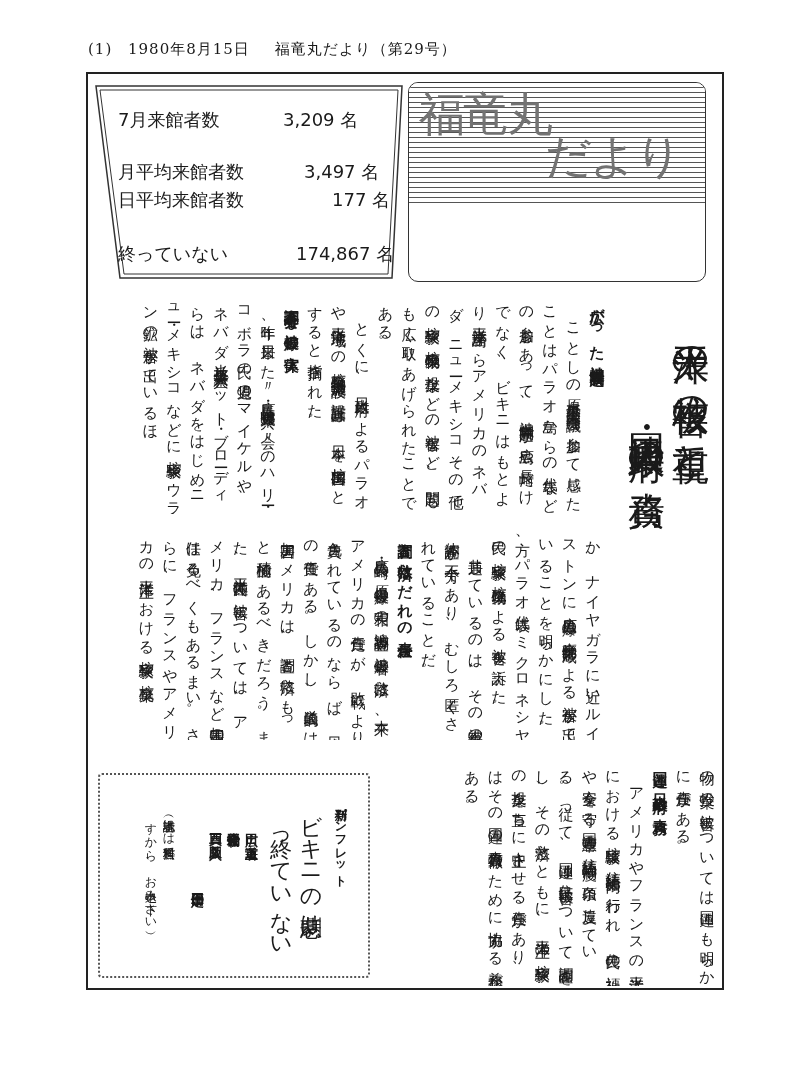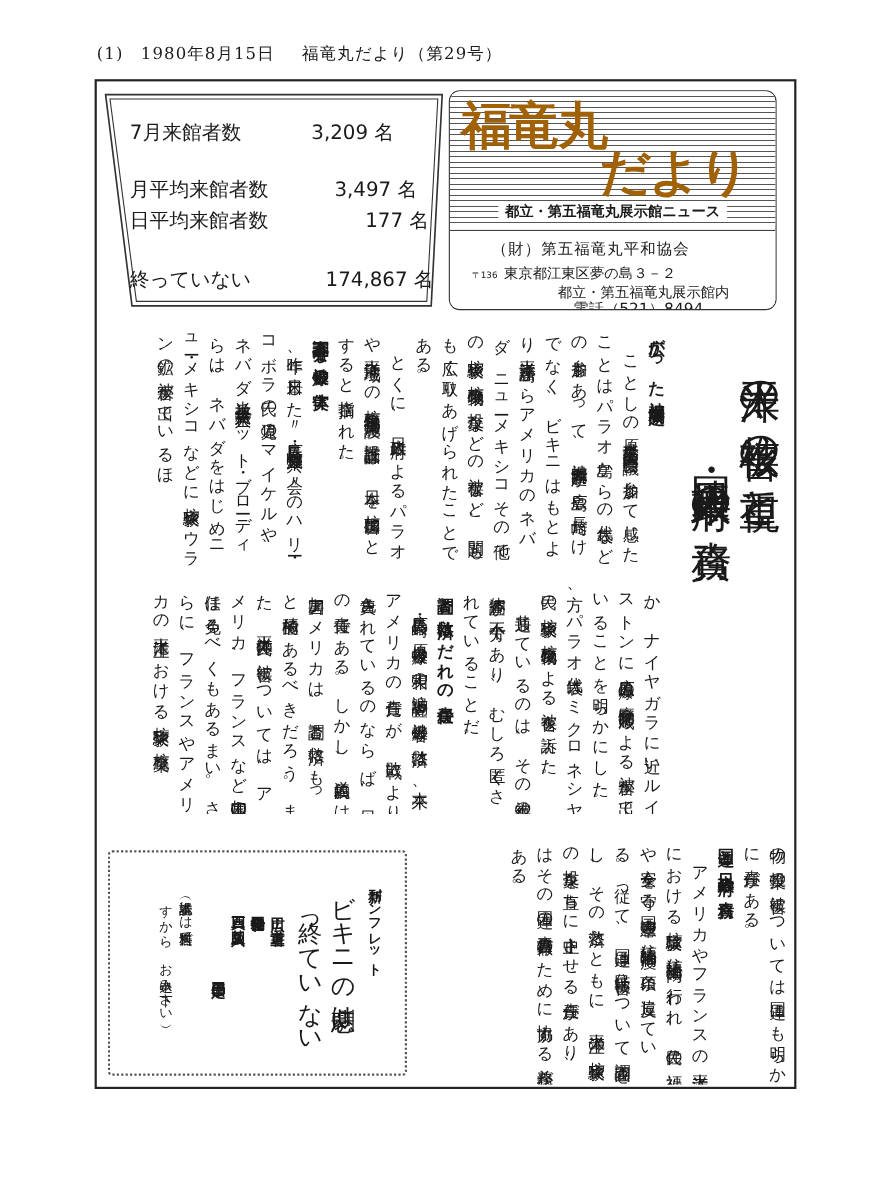--- a/index.html
+++ b/index.html
@@ -18,22 +18,22 @@
   .stats svg { position:absolute; left:0; top:0; }
   .stat-row { position:absolute; font-family:"DejaVu Sans", sans-serif; font-size:18px; }
   .stat-label { position:absolute; left:0; white-space:nowrap; }
   .stat-value { position:absolute; white-space:nowrap; text-align:right; }
 
   
   .masthead { position:absolute; left:408px; top:82px; width:298px; height:200px;
               border:1.5px solid #333; border-radius:10px; box-sizing:border-box; overflow:hidden; }
   .mast-lines { position:absolute; left:0; top:0; width:100%; height:122px;
       background:repeating-linear-gradient(to bottom, #fff 0px, #fff 4px, #555 4px, #555 5px); }
-  .mast-title { position:absolute; left:10px; top:4px; font-size:46px; color:#a16207;
-      font-family:"DejaVu Sans", sans-serif; font-weight:700; letter-spacing:-2px;
+  .mast-title { position:absolute; left:10px; top:4px; font-size:46px; color:#737373;
+      font-family:"DejaVu Sans", sans-serif; font-weight:400; letter-spacing:-2px;
       background:transparent; line-height:54px; }
   .mast-title .l2 { position:absolute; left:126px; top:42px; white-space:nowrap; }
   .mast-sub { position:absolute; left:0; top:100px; width:100%; text-align:center;
       font-size:13px; font-weight:bold; font-family:"DejaVu Sans", sans-serif; }
   .mast-sub span { background:#fff; padding:0 6px; }
   .mast-lower { position:absolute; left:0; top:126px; width:100%; height:74px;
       border-top:1.5px solid #444; background:#fff; font-family:"DejaVu Sans", sans-serif; }
   .org { position:absolute; left:38px; top:8px; font-size:14px; letter-spacing:1px; }
   .addr1 { position:absolute; left:20px; top:30px; font-size:13px; }
   .addr1 .zip { font-size:8px; margin-right:6px; }
@@ -88,31 +88,20 @@
     <span class="stat-value" style="left:178px;">174,867 名</span>
   </div>
 </div>
 
 <div class="masthead">
   <div class="mast-lines"></div>
   <div class="mast-title">
     <span>福竜丸</span>
     <span class="l2">だより</span>
   </div>
-  <div class="mast-sub">
-    <span>都立・第五福竜丸展示館ニュース</span>
-  </div>
-  <div class="mast-lower">
-    <div class="org">（財）第五福竜丸平和協会</div>
-    <div class="addr1">
-      <span class="zip">〒136</span><span>東京都江東区夢の島３－２</span>
-    </div>
-    <div class="addr2">都立・第五福竜丸展示館内</div>
-    <div class="phone">電話（521）8494</div>
-  </div>
 </div>
 
 <div class="headline1">太平洋の核被害の重視と</div>
 <div class="headline2">国連・日米政府の責務</div>
 
 <div class="vert" style="left:84px; top:296px; width:524px; height:218px; overflow:hidden;">
   <div class="subhead">広がった被爆者問題</div>
   <div style="white-space:pre-line;">　ことしの原水禁世界大会・国際会議に参加して感じたことはパラオ島からの代表などの参加もあって、被爆者問題が広島や長崎だけでなく、ビキニはもとより太平洋諸島からアメリカのネバダ、ニューメキシコその他での核実験や核廃棄物の投棄などの被害など、問題も地域も広く取りあげられたことである。
 　とくに、日米政府によるパラオや太平洋地域への核廃棄物投棄施設の設置計画は、日本を核加害国にとすると指摘された。</div>
   <div class="subhead">調査不十分な被爆の実体</div>

